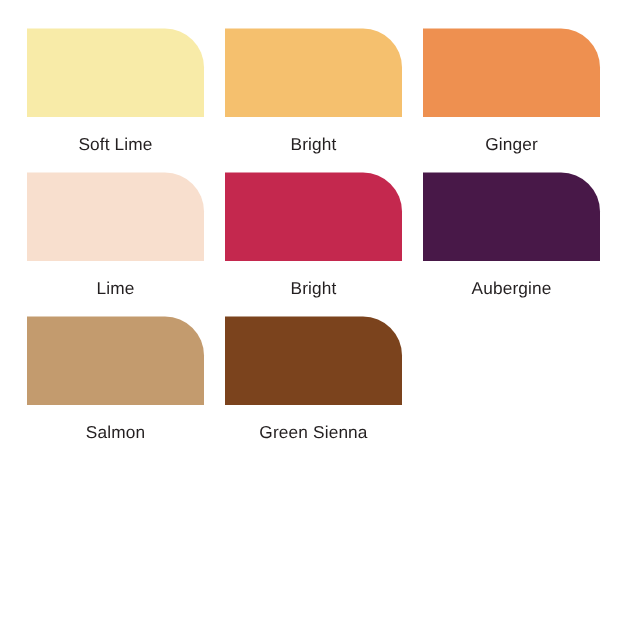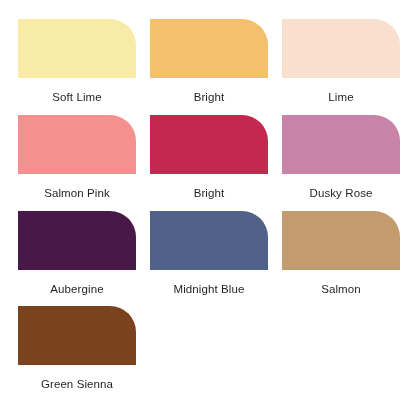--- a/index.html
+++ b/index.html
@@ -61,50 +61,42 @@
   <div class="swatch-cell">
     <div class="swatch-chip" style="background: rgb(248, 235, 168);"></div>
     <div class="swatch-label">Soft Lime</div>
   </div>
 
   <div class="swatch-cell">
     <div class="swatch-chip" style="background: rgb(245, 192, 110);"></div>
     <div class="swatch-label">Bright</div>
   </div>
 
+  <div class="swatch-cell">
+    <div class="swatch-chip" style="background: rgb(238, 144, 80);"></div>
+    <div class="swatch-label">Ginger</div>
+  </div>
 
   <div class="swatch-cell">
     <div class="swatch-chip" style="background: rgb(248, 223, 206);"></div>
     <div class="swatch-label">Lime</div>
   </div>
 
-  <div class="swatch-cell">
-    <div class="swatch-chip" style="background: rgb(244, 145, 142);"></div>
-    <div class="swatch-label">Salmon Pink</div>
-  </div>
 
   <div class="swatch-cell">
     <div class="swatch-chip" style="background: rgb(196, 40, 78);"></div>
     <div class="swatch-label">Bright</div>
   </div>
 
-  <div class="swatch-cell">
-    <div class="swatch-chip" style="background: rgb(200, 131, 168);"></div>
-    <div class="swatch-label">Dusky Rose</div>
-  </div>
 
   <div class="swatch-cell">
     <div class="swatch-chip" style="background: rgb(72, 24, 72);"></div>
     <div class="swatch-label">Aubergine</div>
   </div>
 
-  <div class="swatch-cell">
-    <div class="swatch-chip" style="background: rgb(81, 98, 138);"></div>
-    <div class="swatch-label">Midnight Blue</div>
-  </div>
 
 
   <div class="swatch-cell">
     <div class="swatch-chip" style="background: rgb(195, 155, 110);"></div>
     <div class="swatch-label">Salmon</div>
   </div>
 
   <div class="swatch-cell">
     <div class="swatch-chip" style="background: rgb(123, 67, 29);"></div>
     <div class="swatch-label">Green Sienna</div>

